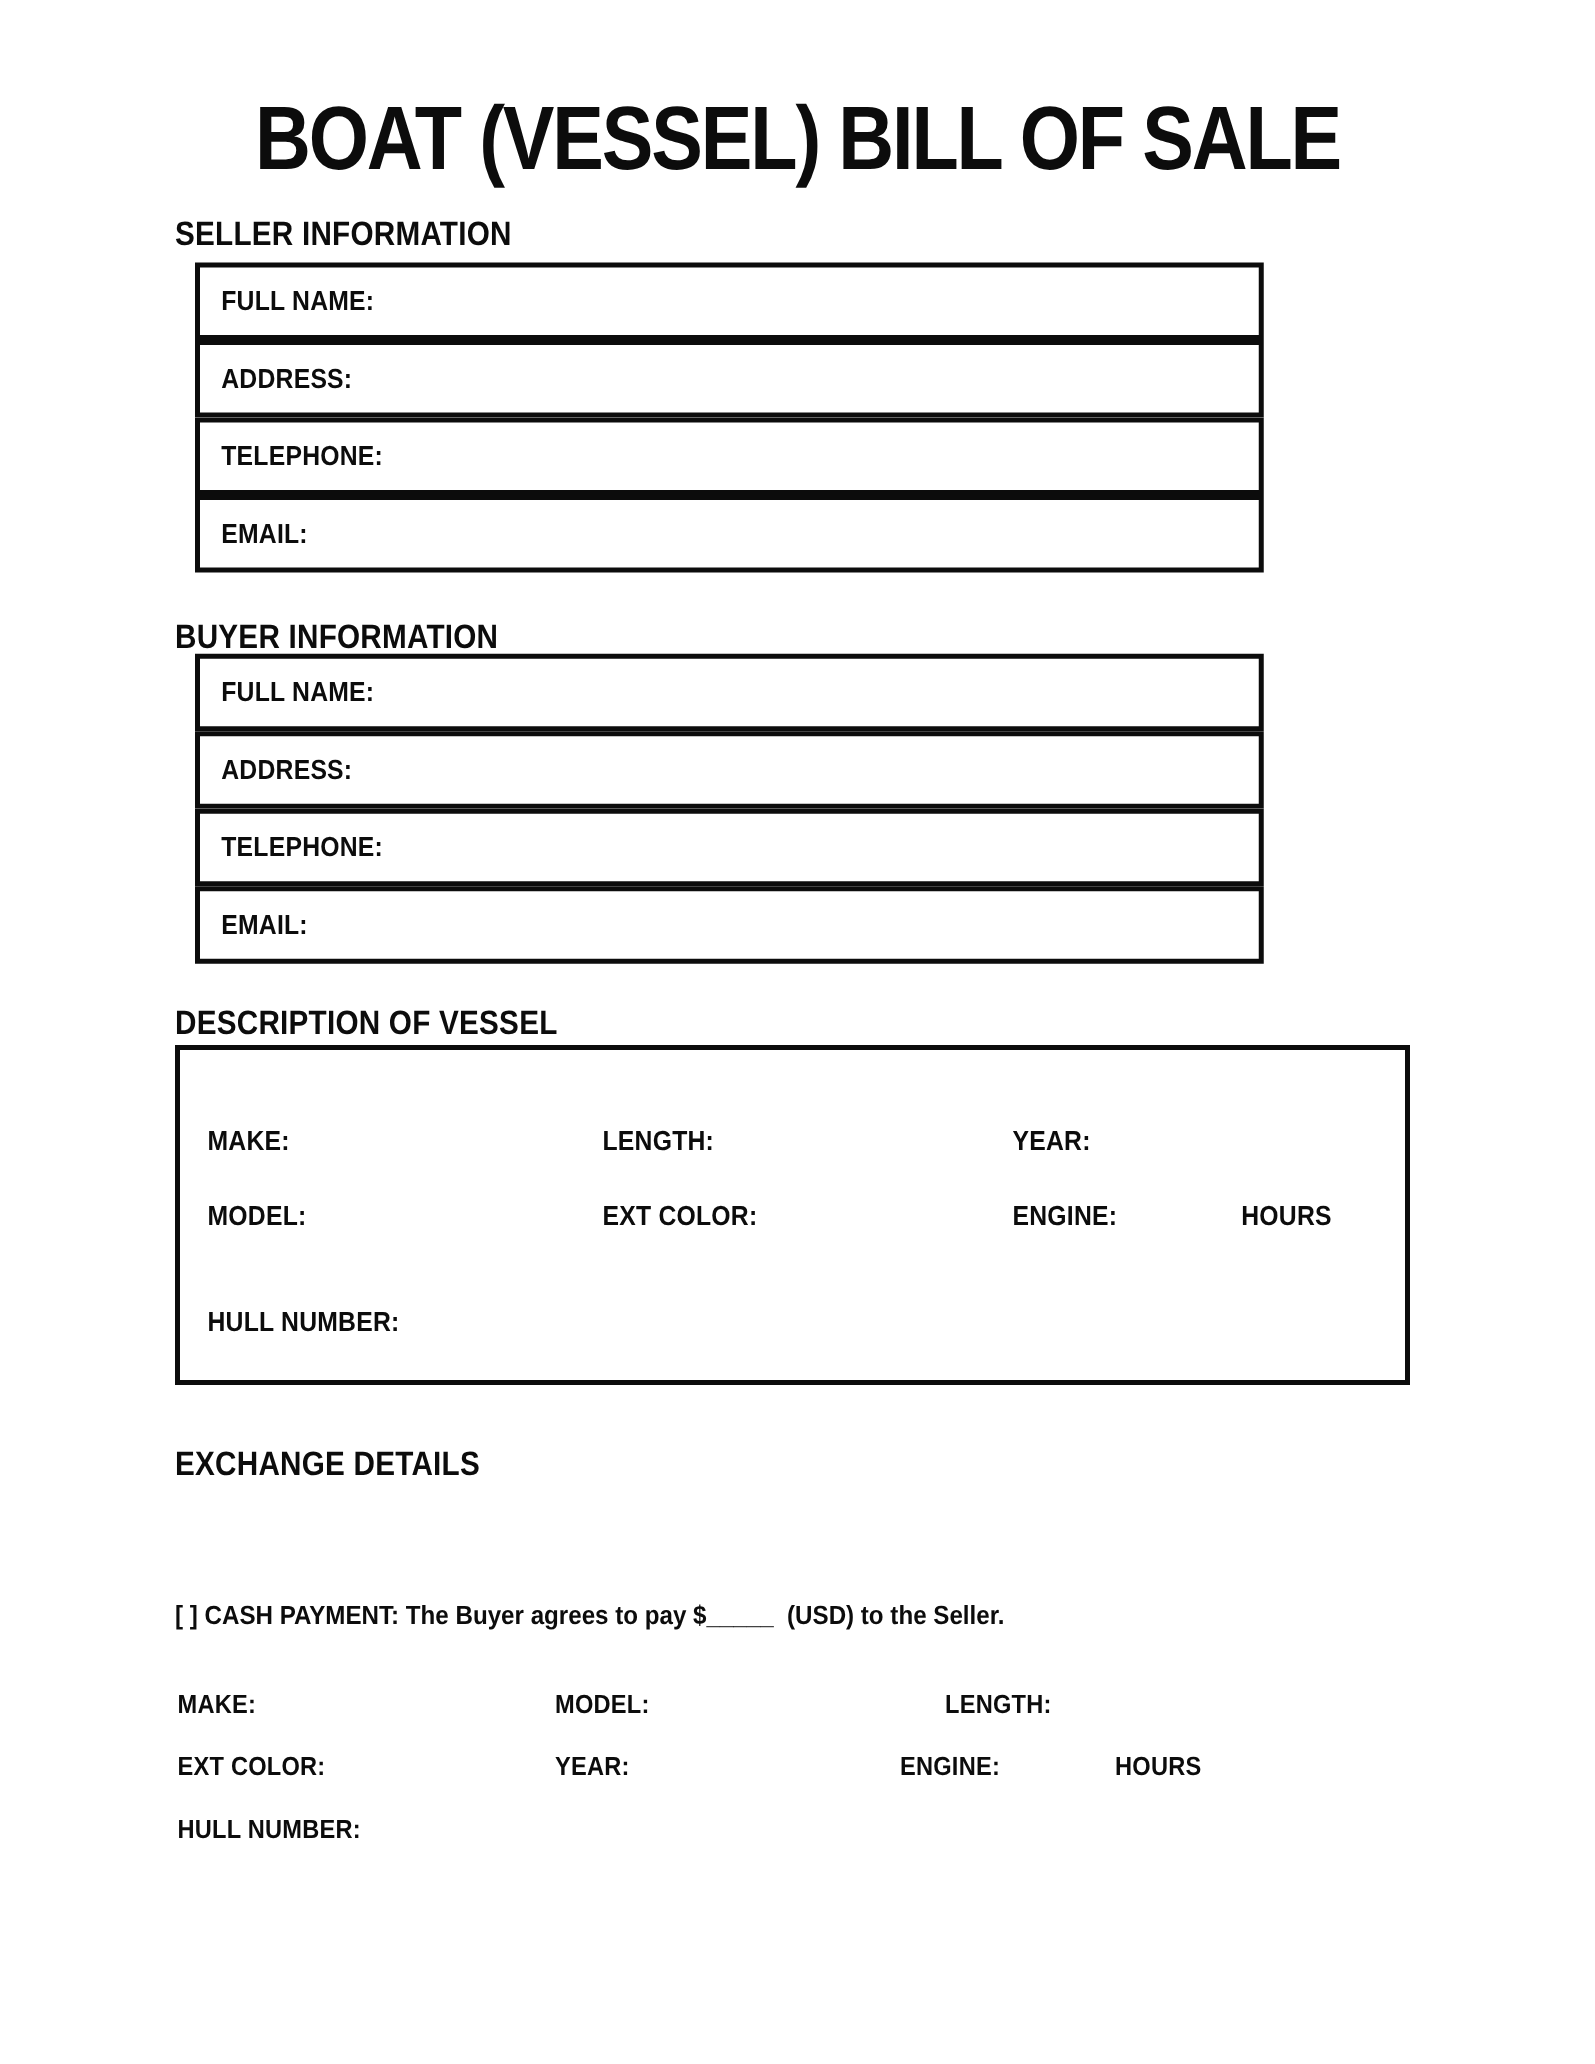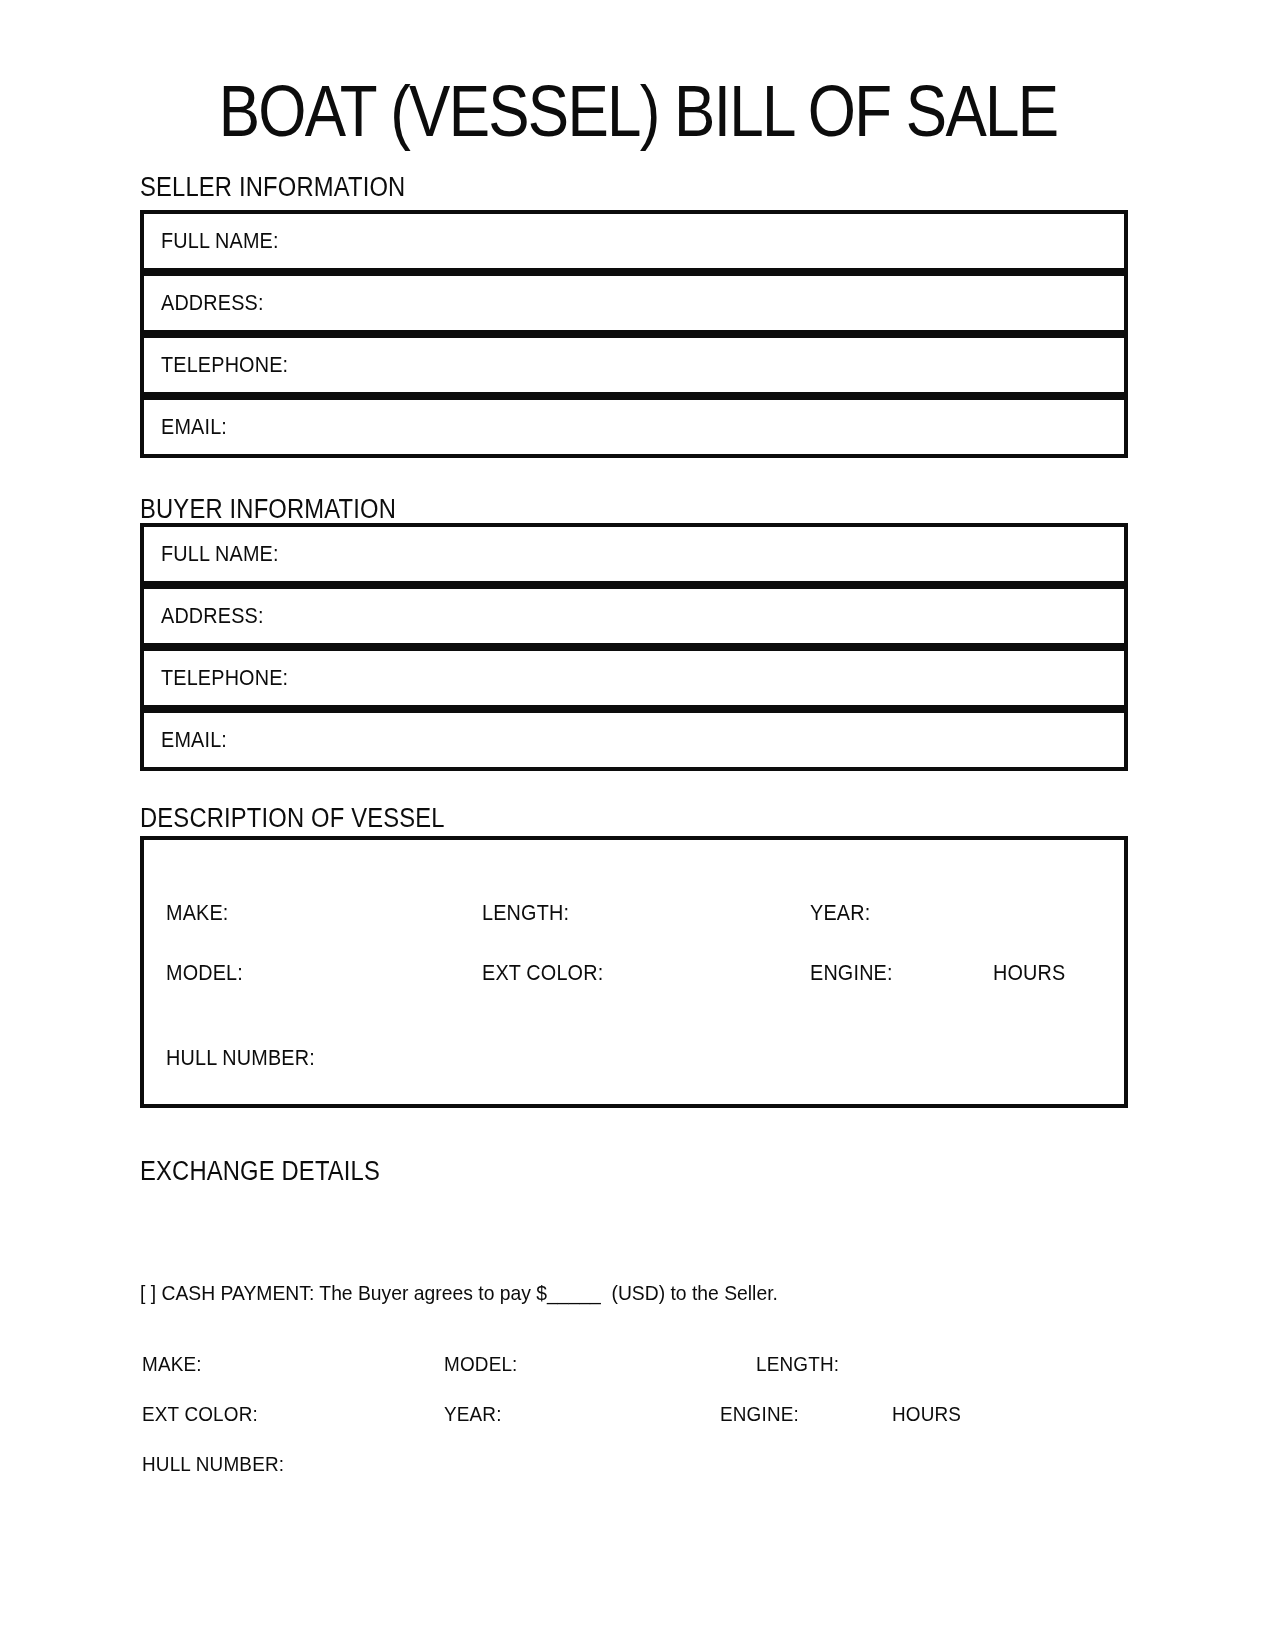--- a/index.html
+++ b/index.html
@@ -4,21 +4,21 @@
 <style>
   * { margin: 0; padding: 0; box-sizing: border-box; }
   html, body { background: #ffffff; }
   .page {
     position: relative;
     width: 1276px;
     height: 1651px;
     background: #ffffff;
     color: #0c0c0c;
     font-family: "Liberation Sans", sans-serif;
-    font-weight: 400;
+    font-weight: 700;
     overflow: hidden;
   }
   .title {
     position: absolute;
     top: 70px;
     left: 0;
     width: 100%;
     text-align: center;
     font-size: 72px;
     letter-spacing: -2px;
@@ -30,22 +30,22 @@
     position: absolute;
     left: 140px;
     font-size: 27px;
     white-space: nowrap;
     transform: scaleX(0.88);
     transform-origin: 0 0;
     letter-spacing: 0.2px;
   }
   .fieldbox {
     position: absolute;
-    left: 140px;
-    width: 988px;
+    left: 156px;
+    width: 855px;
   }
   .fieldrow {
     height: 62px;
     border: 4px solid #0c0c0c;
     background: #ffffff;
     display: flex;
     align-items: center;
     padding-left: 17px;
     font-size: 22px;
   }

